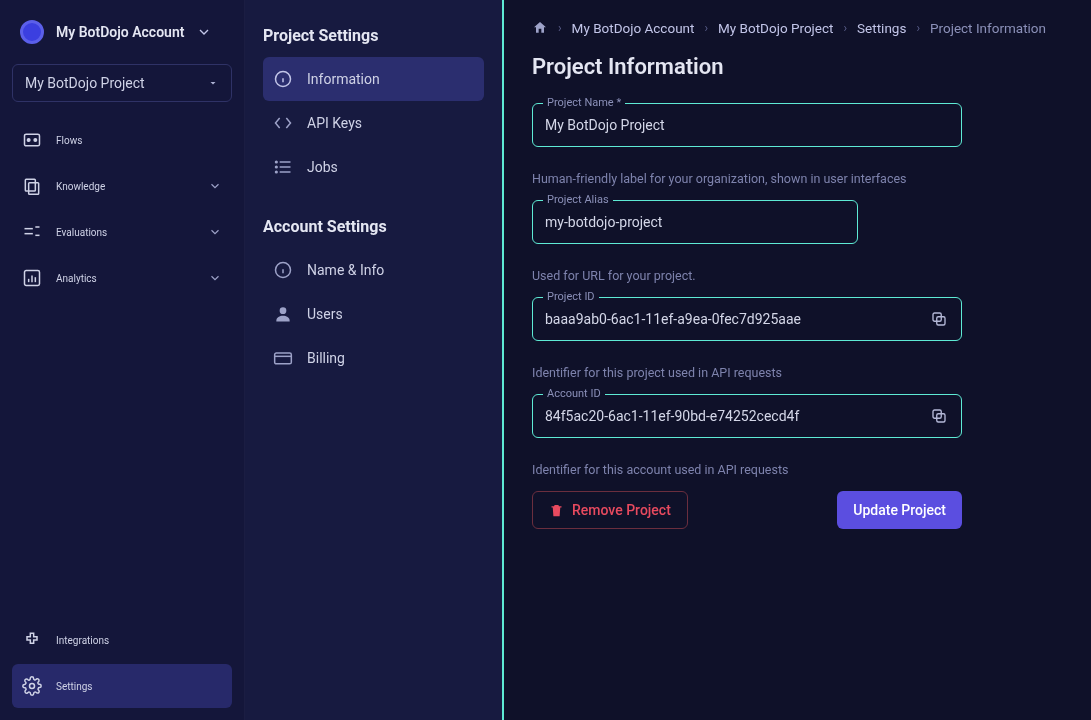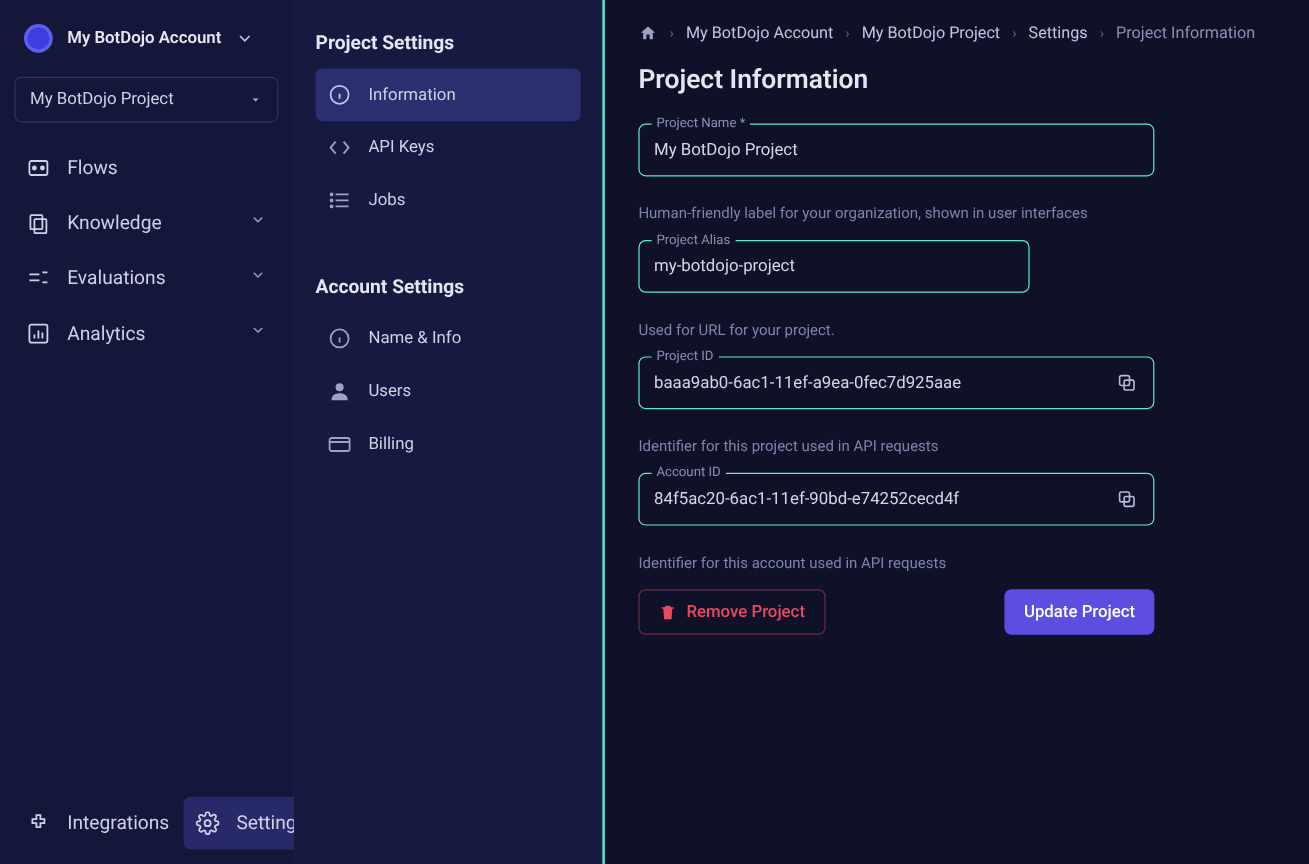--- a/index.html
+++ b/index.html
@@ -55,52 +55,52 @@
 }
 .nav-items {
   margin-top: 16px;
   flex: 1;
   display: flex;
   flex-direction: column;
   gap: 2px;
 }
 .nav-item {
   display: flex;
-  align-items: flex-start;
+  align-items: center;
   gap: 14px;
   padding: 12px 10px;
   border-radius: 6px;
-  font-size: 16px;
+  font-size: 10px;
   color: #cfd2e6;
   cursor: pointer;
 }
 .nav-item.active { background: #27296a; }
 .nav-item .icon { width: 20px; height: 20px; display: flex; align-items: center; justify-content: center; }
 .nav-item .chev { margin-left: auto; }
 .nav-bottom {
   display: flex;
-  flex-direction: row;
+  flex-direction: column;
   gap: 2px;
 }
 
 
 .settings-col {
   width: 259px;
   background: #171a40;
   border-right: 2px solid #5eead4;
   padding: 18px;
 }
 .sec-title {
   font-size: 16px;
   font-weight: 700;
   color: #e4e6f2;
   margin-bottom: 12px;
   margin-top: 8px;
 }
-.sec-title.second { margin-top: 40px; }
+.sec-title.second { margin-top: 28px; }
 .settings-item {
   display: flex;
   align-items: center;
   gap: 14px;
   padding: 12px 10px;
   border-radius: 6px;
   font-size: 14px;
   color: #cfd2e6;
   cursor: pointer;
 }

